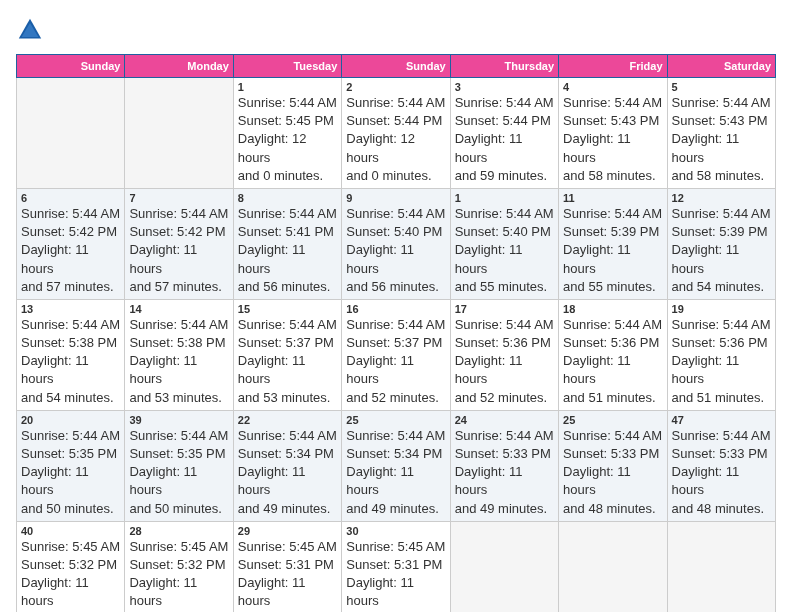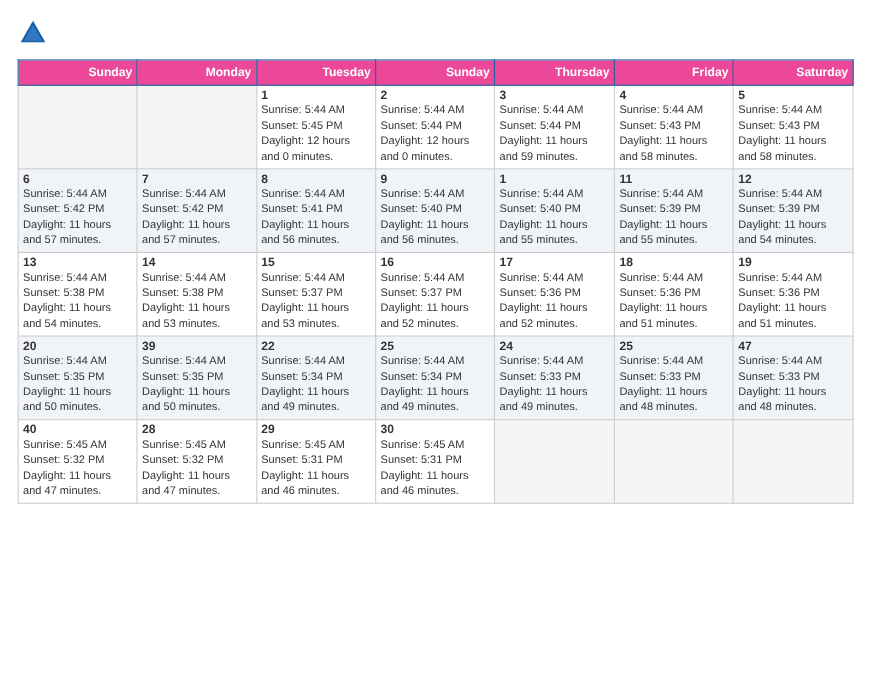--- a/index.html
+++ b/index.html
@@ -87,21 +87,21 @@
       background: #f5f5f5;
     }
     .day-num {
       font-size: 11px;
       font-weight: bold;
       color: #333;
       display: block;
       margin-bottom: 1px;
     }
     .day-info {
-      font-size: 10px;
+      font-size: 13px;
       color: #333;
       line-height: 1.4;
     }
     .row-alt td {
       background: #f0f4f8;
     }
   </style>
 </head>
 <body>
 

